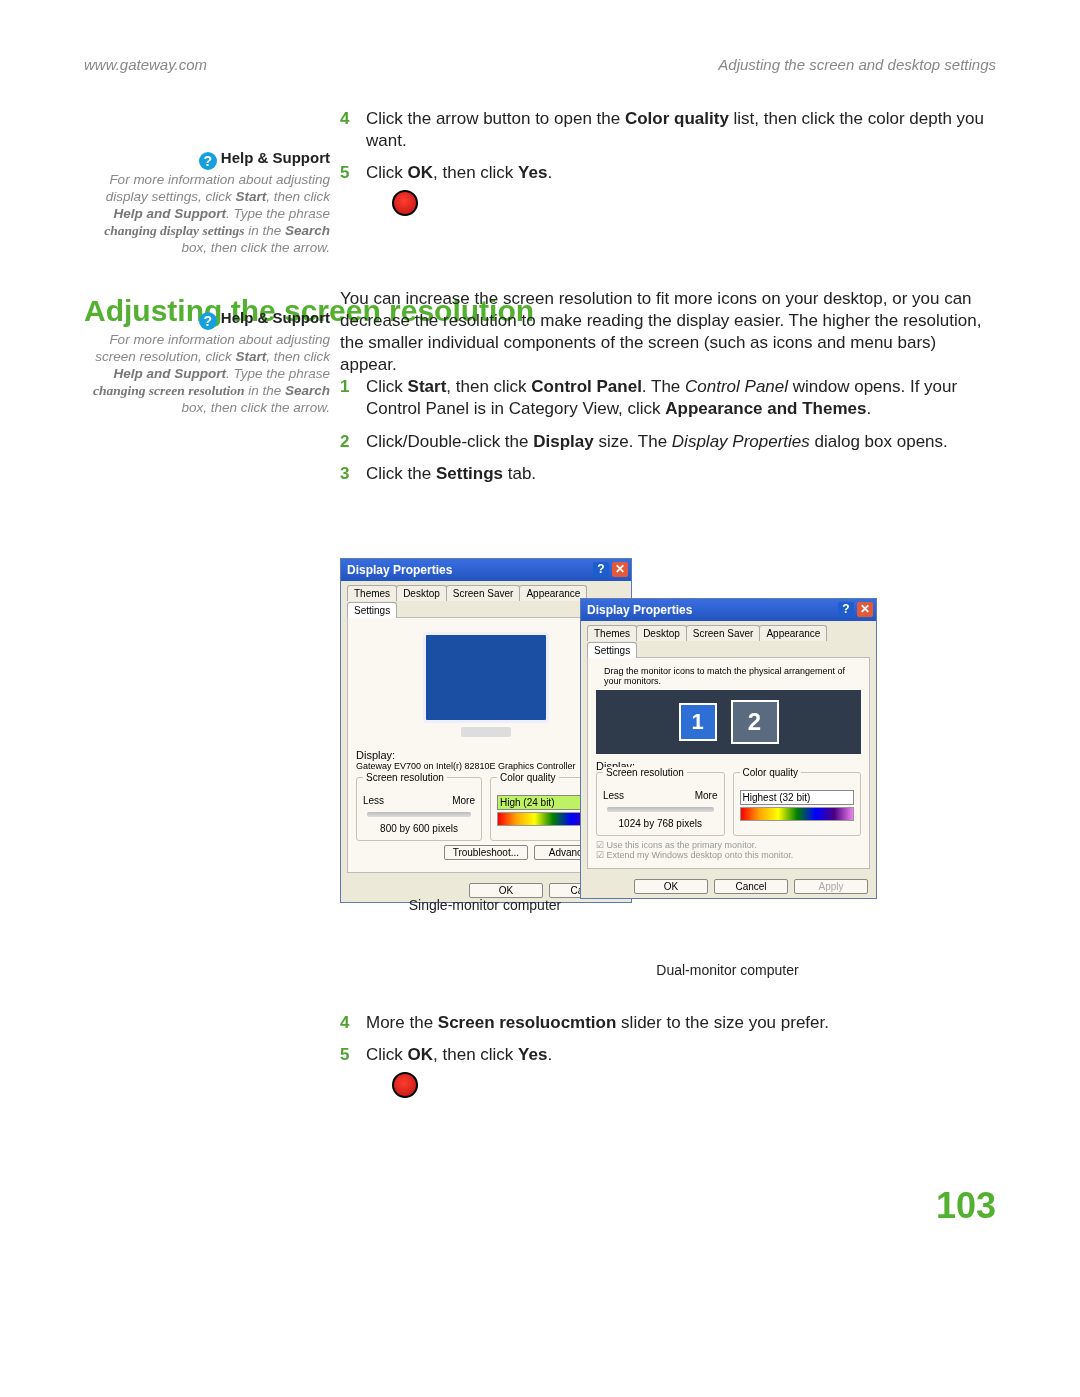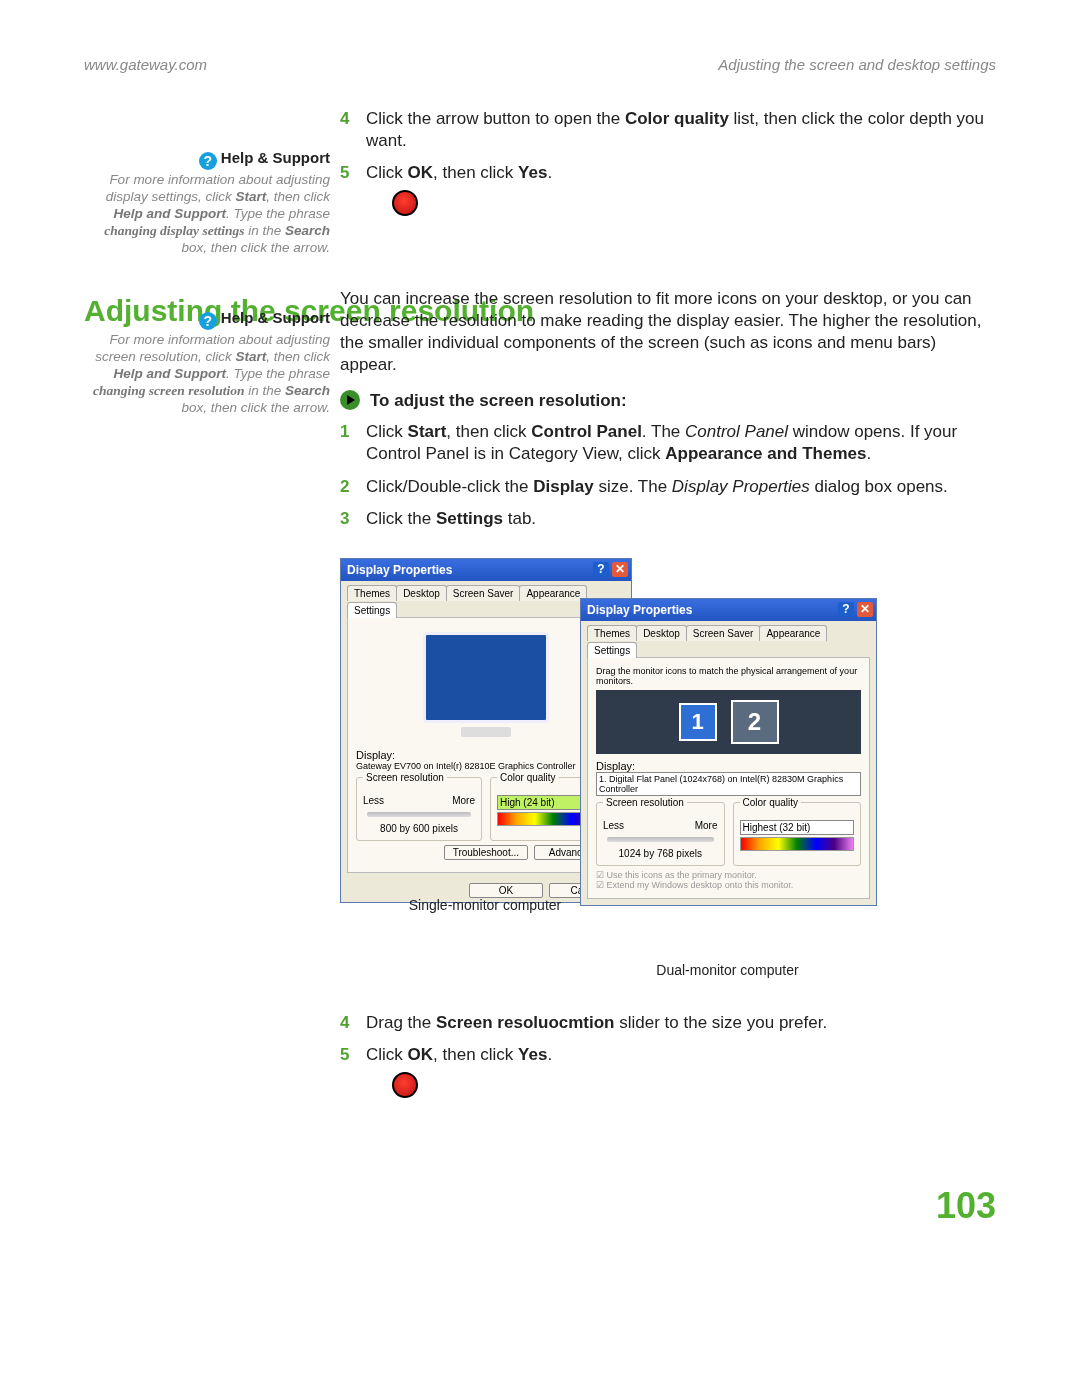--- a/index.html
+++ b/index.html
@@ -94,21 +94,20 @@
 
 <div class="side" style="top:309px;">
   <div><span class="hs-q">?</span><span class="hs-title">Help &amp; Support</span></div>
   <div class="hs-body">
     <span>For more information about adjusting screen resolution, click </span><b>Start</b><span>, then click </span><b>Help and Support</b><span>. Type the phrase </span><span class="phrase">changing screen resolution</span><span> in the </span><b>Search</b><span> box, then click the arrow.</span>
   </div>
 </div>
 
 <div class="main" style="top:288px;">
   <div style="font-size:17px;line-height:1.3;">You can increase the screen resolution to fit more icons on your desktop, or you can decrease the resolution to make reading the display easier. The higher the resolution, the smaller individual components of the screen (such as icons and menu bars) appear.</div>
-  <div class="proc"><span class="play"></span><span>To adjust the screen resolution:</span></div>
   <ul class="ol">
     <li><span class="num">1</span>
       <span>Click </span><b>Start</b><span>, then click </span><b>Control Panel</b><span>. The </span><i>Control Panel</i><span> window opens. If your Control Panel is in Category View, click </span><b>Appearance and Themes</b><span>.</span>
     </li>
     <li><span class="num">2</span>
       <span>Click/Double-click the </span><b>Display</b><span> size. The </span><i>Display Properties</i><span> dialog box opens.</span>
     </li>
     <li><span class="num">3</span>
       <span>Click the </span><b>Settings</b><span> tab.</span>
     </li>
@@ -150,54 +149,54 @@
     <div class="btnrow"><span class="wbtn">OK</span><span class="wbtn">Cancel</span></div>
   </div>
   <div class="cap" style="position:absolute;left:0;top:335px;width:290px;">Single-monitor computer</div>
 
   <div class="dlg d2">
     <div class="title"><span>Display Properties</span><span class="q">?</span><span class="x">✕</span></div>
     <div class="tabs">
       <span class="tab">Themes</span><span class="tab">Desktop</span><span class="tab">Screen Saver</span><span class="tab">Appearance</span><span class="tab sel">Settings</span>
     </div>
     <div class="panel">
-      <div style="font-size:9px;margin-bottom:4px;">Drag the monitor icons to match the physical arrangement of your monitors.</div>
+      <div style="font-size:9px;margin-bottom:4px;margin-left:8px;">Drag the monitor icons to match the physical arrangement of your monitors.</div>
       <div class="monrow">
           <div class="m1">1</div>
           <div class="m2">2</div>
         </div>
       <div>Display:</div>
-      <div style="border:1px solid #888;background:#fff;padding:1px 2px;font-size:9px;margin-bottom:6px;">1. Digital Flat Panel (1024x768) on Intel(R) 82830M Graphics Controller</div>
       <div style="display:flex;gap:8px;">
         <div class="fieldset" style="flex:1;">
           <span class="leg">Screen resolution</span>
           <div style="display:flex;justify-content:space-between;">
               <span>Less</span>
               <span>More</span>
             </div>
           <div class="slider"></div>
           <div style="text-align:center;">1024 by 768 pixels</div>
         </div>
         <div class="fieldset" style="flex:1;">
           <span class="leg">Color quality</span>
           <div style="border:1px solid #888;padding:1px 2px;background:#fff;">Highest (32 bit)</div>
           <div class="rainbow"></div>
         </div>
       </div>
       <div style="color:#999;font-size:9px;margin-top:4px;">☑ <span>Use this icons as the primary monitor.</span></div>
       <div style="color:#999;font-size:9px;">☑ <span>Extend my Windows desktop onto this monitor.</span></div>
     </div>
+    <div class="btnrow"><span class="wbtn">OK</span><span class="wbtn">Cancel</span><span class="wbtn" style="color:#aaa;">Apply</span></div>
   </div>
   <div class="cap" style="position:absolute;left:240px;top:400px;width:295px;">Dual-monitor computer</div>
 </div>
 
 <div class="bottom-steps">
   <ul class="ol">
     <li><span class="num">4</span>
-      <span>Drag the </span><b>Screen resoluocmtion</b><span> slider to the size you prefer.</span>
+      <span>More the </span><b>Screen resoluocmtion</b><span> slider to the size you prefer.</span>
     </li>
     <li><span class="num">5</span>
       <span>Click </span><b>OK</b><span>, then click </span><b>Yes</b><span>.</span>
       <br><span class="rec"></span>
     </li>
   </ul>
 </div>
 
 <div class="pnum">103</div>
 

